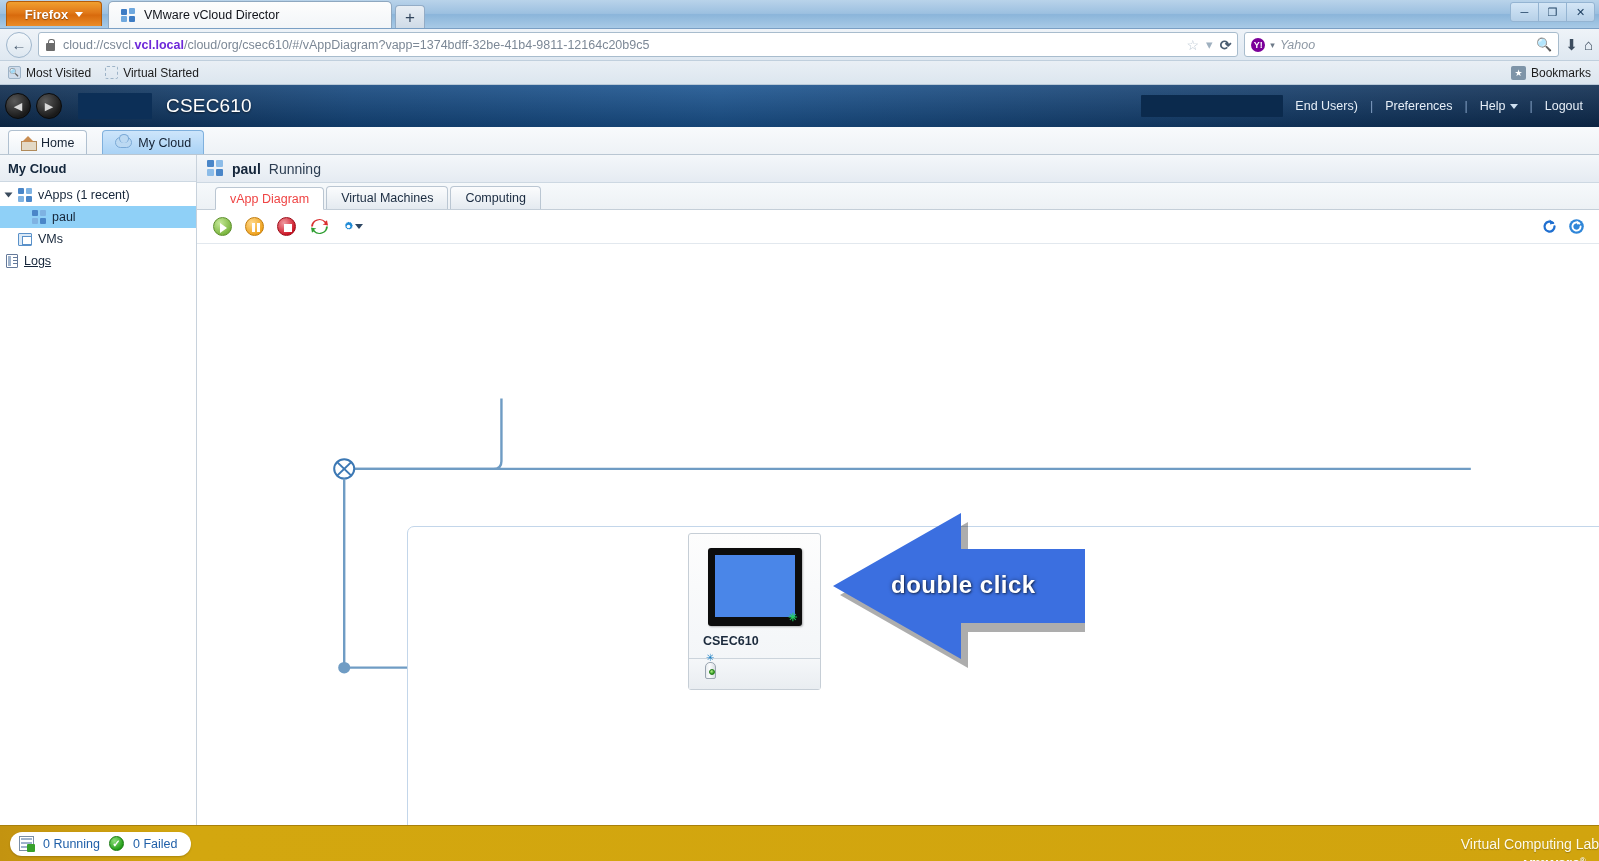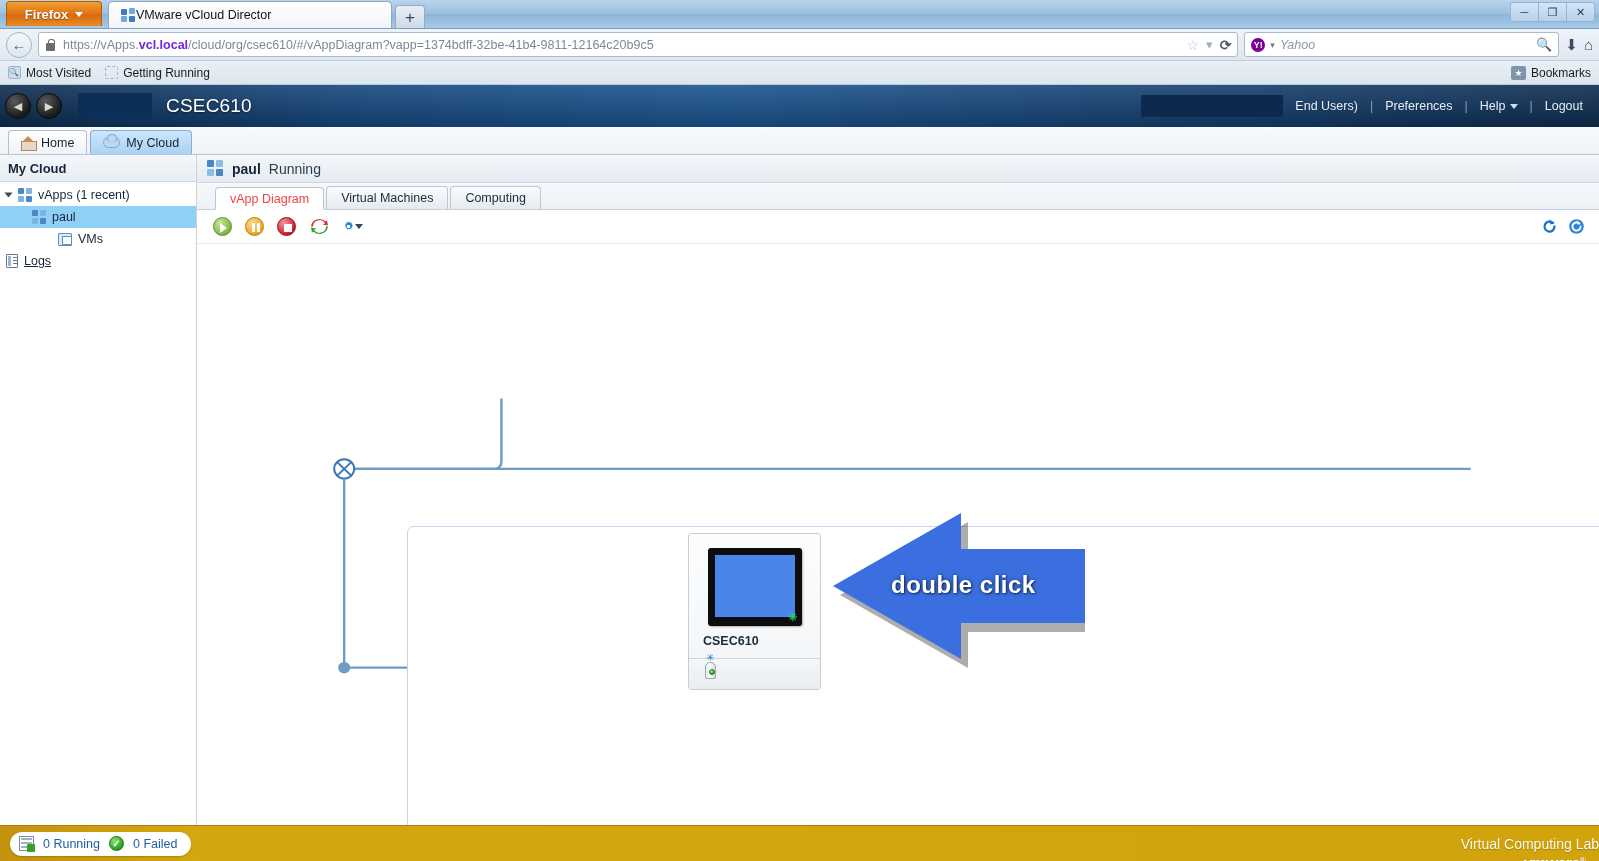--- a/index.html
+++ b/index.html
@@ -44,21 +44,21 @@
     border-top: 5px solid #fff;
   }
   .tabstrip { display: flex; align-items: flex-end; margin-left: 6px; }
   .tab {
     height: 27px; min-width: 284px;
     background: linear-gradient(to bottom, #fdfdfd 0%, #f2f5f8 100%);
     border: 1px solid #8fa8c0;
     border-bottom: none;
     border-radius: 5px 5px 0 0;
     display: flex; align-items: center;
-    padding: 0 12px; gap: 0;
+    padding: 0 12px; gap: 8px;
     font-size: 12.5px; color: #11131a;
   }
   .tab-ico {
     width: 15px; height: 15px; flex: 0 0 15px;
     position: relative;
   }
   .tab-ico i {
     position: absolute; width: 6px; height: 6px;
     background: #3e7cc4; border-radius: 1px;
   }
@@ -205,21 +205,21 @@
   .mini-caret {
     display:inline-block; width:0;height:0;
     border-left:4px solid transparent;border-right:4px solid transparent;
     border-top:5px solid #cfe0f1; margin-left:4px; vertical-align:middle;
   }
 
   .vcd-tabs {
     height: 28px;
     background: linear-gradient(to bottom,#f8fafc,#eef2f6);
     border-bottom:1px solid #b9c6d2;
-    display:flex; align-items:flex-end; padding-left:8px; gap:3px;
+    display:flex; align-items:flex-end; padding-left:8px; gap:15px;
   }
   .vtab {
     height:24px; padding:0 12px;
     display:flex; align-items:center; gap:6px;
     font-size:12.5px; color:#152233;
     border:1px solid #b0c0d0; border-bottom:none;
     border-radius:4px 4px 0 0;
     background: linear-gradient(to bottom,#ffffff,#eef3f8);
   }
   .vtab.active {
@@ -520,21 +520,21 @@
       <div class="wbtn">─</div>
       <div class="wbtn">❐</div>
       <div class="wbtn">✕</div>
     </div>
   </div>
 
   <div class="navbar">
     <div class="navback">←</div>
     <div class="urlbar">
       <span class="lock"></span>
-      <span class="url"><span class="scheme">https://vApps.</span><b>vcl.local</b><span>/cloud/org/csec610/#/vAppDiagram?vapp=1374bdff-32be-41b4-9811-12164c20b9c5</span></span>
+      <span class="url"><span class="scheme">cloud://csvcl.</span><b>vcl.local</b><span>/cloud/org/csec610/#/vAppDiagram?vapp=1374bdff-32be-41b4-9811-12164c20b9c5</span></span>
       <span class="urlicons">
         <span class="star">☆</span>
         <span>▾</span>
         <span class="reload">⟳</span>
       </span>
     </div>
     <div class="searchbar">
       <span class="yahoo">Y!</span>
       <span style="font-style:normal;color:#6d7a88;font-size:9px;">▾</span>
       <span>Yahoo</span>
@@ -544,21 +544,21 @@
     <span class="homeico">⌂</span>
   </div>
 
   <div class="bookmarkbar">
     <div class="bm">
       <span class="bm-ico">🔍</span>
       <span>Most Visited</span>
     </div>
     <div class="bm">
       <span class="bm-ico bm-dashed"></span>
-      <span>Getting Running</span>
+      <span>Virtual Started</span>
     </div>
     <div class="bm-right">
       <span class="bm-star">★</span>
       <span>Bookmarks</span>
     </div>
   </div>
 
   <div class="vcd">
 
     <div class="vcd-header">
@@ -608,21 +608,21 @@
           </div>
           <div class="sb-row indent sel">
             <span class="ico-vapp">
                 <i></i>
                 <i></i>
                 <i></i>
                 <i></i>
               </span>
             <span>paul</span>
           </div>
-          <div class="sb-row" style="padding-left:18px;margin-left:40px;">
+          <div class="sb-row" style="padding-left:18px;">
             <span class="ico-vm"></span>
             <span>VMs</span>
           </div>
           <div class="sb-row" style="text-decoration:underline;">
             <span class="ico-log"></span>
             <span>Logs</span>
           </div>
         </div>
       </div>
 

